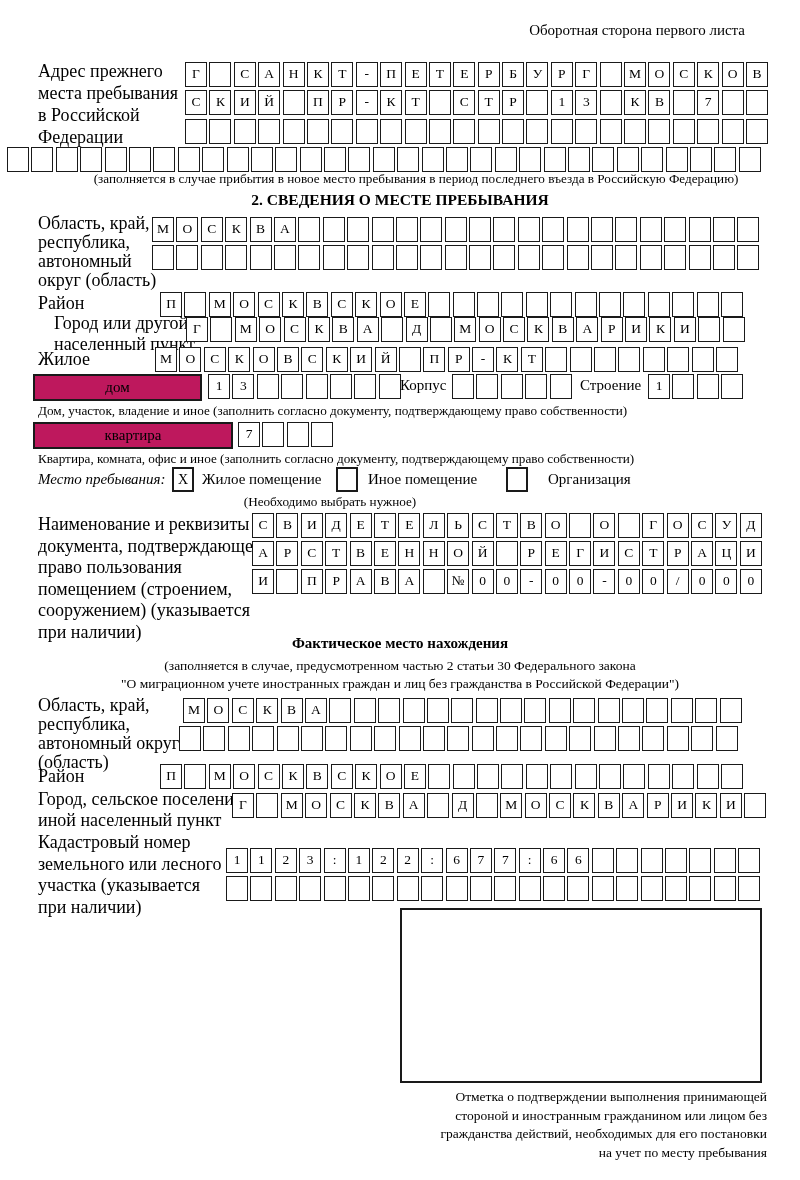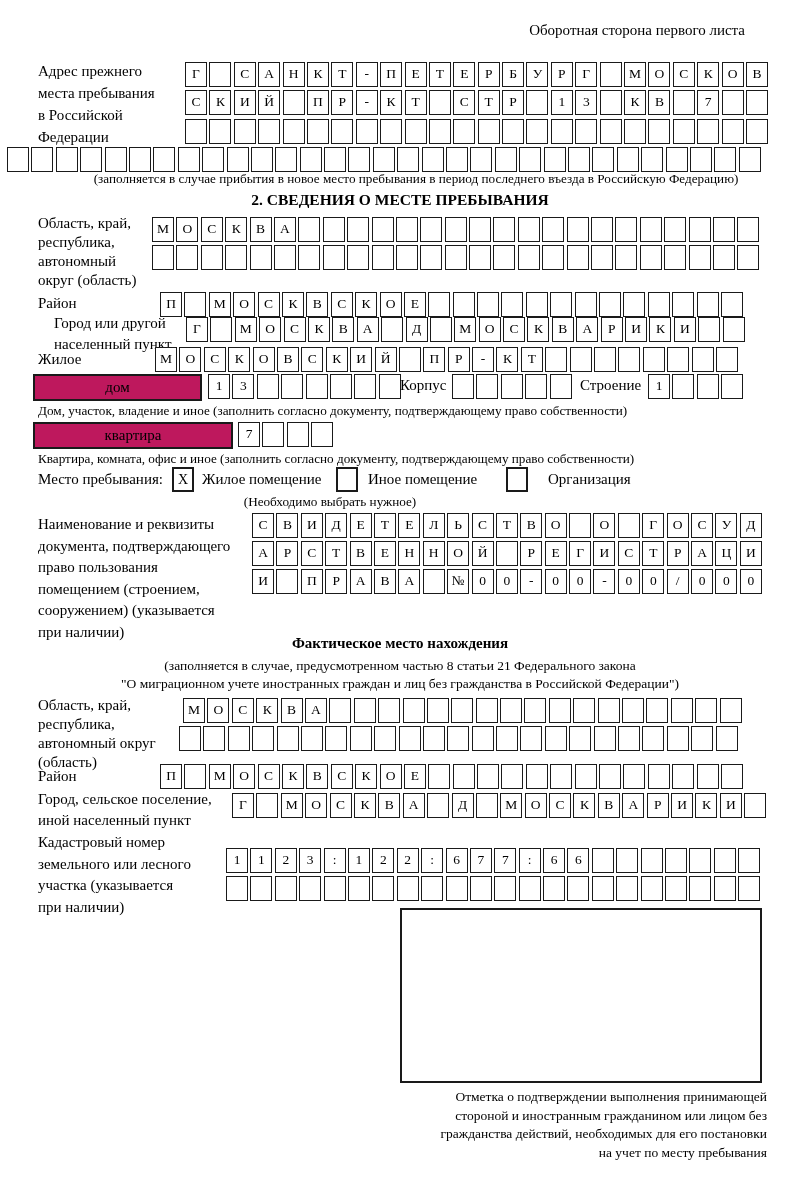--- a/index.html
+++ b/index.html
@@ -2,21 +2,21 @@
 <html><head>
 <meta charset="utf-8">
 <style>
   html,body{margin:0;padding:0;}
   body{
     width:800px;height:1180px;position:relative;background:#ffffff;
     font-family:"Liberation Serif","DejaVu Serif",serif;color:#000;
     overflow:hidden;
   }
   .abs{position:absolute;}
-  .lbl{font-size:15px;white-space:pre-line;line-height:19px;}
+  .lbl{font-size:18px;white-space:pre-line;line-height:19px;}
   .lh22{line-height:22px;}
   .lh21{line-height:21.5px;}
   .lh20{line-height:20.5px;}
   .cap{font-size:13.2px;}
   .center{left:0;width:800px;text-align:center;}
   .bold{font-weight:bold;}
   .cellrow{white-space:nowrap;height:26px;}
   .cell{
     display:inline-block;box-sizing:border-box;
     width:22px;height:25px;border:1.8px solid #1a1a1a;
@@ -76,41 +76,41 @@
 <div class="abs" style="left:400px;top:377px;font-size:15px;">Корпус</div>
 <div class="abs cellrow" style="left:452px;top:374px;"><span class="cell">&nbsp;</span><span class="cell">&nbsp;</span><span class="cell">&nbsp;</span><span class="cell">&nbsp;</span><span class="cell">&nbsp;</span></div>
 <div class="abs" style="left:580px;top:377px;font-size:15px;">Строение</div>
 <div class="abs cellrow" style="left:648px;top:374px;"><span class="cell">1</span><span class="cell">&nbsp;</span><span class="cell">&nbsp;</span><span class="cell">&nbsp;</span></div>
 <div class="abs cap" style="left:38px;top:403px;">Дом, участок, владение и иное (заполнить согласно документу, подтверждающему право собственности)</div>
 
 <div class="abs widebox" style="left:33px;top:422px;width:200px;">квартира</div>
 <div class="abs cellrow" style="left:238px;top:422px;"><span class="cell">7</span><span class="cell">&nbsp;</span><span class="cell">&nbsp;</span><span class="cell">&nbsp;</span></div>
 <div class="abs cap" style="left:38px;top:451px;">Квартира, комната, офис и иное (заполнить согласно документу, подтверждающему право собственности)</div>
 
-<div class="abs" style="left:38px;top:471px;font-size:15px;">Место пребывания:</div>
+<div class="abs" style="left:38px;top:471px;font-size:15px;font-style:italic;">Место пребывания:</div>
 <span class="abs checkbox" style="left:172px;top:467px;">Х</span>
 <div class="abs" style="left:202px;top:471px;font-size:15px;">Жилое помещение</div>
 <span class="abs checkbox" style="left:336px;top:467px;"></span>
 <div class="abs" style="left:368px;top:471px;font-size:15px;">Иное помещение</div>
 <span class="abs checkbox" style="left:506px;top:467px;"></span>
 <div class="abs" style="left:548px;top:471px;font-size:15px;">Организация</div>
 <div class="abs cap" style="left:150px;top:494px;width:360px;text-align:center;">(Необходимо выбрать нужное)</div>
 
 <div class="abs lbl lh21" style="left:38px;top:514px;">Наименование и реквизиты
 документа, подтверждающего
 право пользования
 помещением (строением,
 сооружением) (указывается
 при наличии)</div>
 <div class="abs cellrow" style="left:252px;top:513px;"><span class="cell">С</span><span class="cell">В</span><span class="cell">И</span><span class="cell">Д</span><span class="cell">Е</span><span class="cell">Т</span><span class="cell">Е</span><span class="cell">Л</span><span class="cell">Ь</span><span class="cell">С</span><span class="cell">Т</span><span class="cell">В</span><span class="cell">О</span><span class="cell">&nbsp;</span><span class="cell">О</span><span class="cell">&nbsp;</span><span class="cell">Г</span><span class="cell">О</span><span class="cell">С</span><span class="cell">У</span><span class="cell">Д</span></div>
 <div class="abs cellrow" style="left:252px;top:541px;"><span class="cell">А</span><span class="cell">Р</span><span class="cell">С</span><span class="cell">Т</span><span class="cell">В</span><span class="cell">Е</span><span class="cell">Н</span><span class="cell">Н</span><span class="cell">О</span><span class="cell">Й</span><span class="cell">&nbsp;</span><span class="cell">Р</span><span class="cell">Е</span><span class="cell">Г</span><span class="cell">И</span><span class="cell">С</span><span class="cell">Т</span><span class="cell">Р</span><span class="cell">А</span><span class="cell">Ц</span><span class="cell">И</span></div>
 <div class="abs cellrow" style="left:252px;top:569px;"><span class="cell">И</span><span class="cell">&nbsp;</span><span class="cell">П</span><span class="cell">Р</span><span class="cell">А</span><span class="cell">В</span><span class="cell">А</span><span class="cell">&nbsp;</span><span class="cell">№</span><span class="cell">0</span><span class="cell">0</span><span class="cell">-</span><span class="cell">0</span><span class="cell">0</span><span class="cell">-</span><span class="cell">0</span><span class="cell">0</span><span class="cell">/</span><span class="cell">0</span><span class="cell">0</span><span class="cell">0</span></div>
 
 <div class="abs center bold" style="top:635px;font-size:15px;">Фактическое место нахождения</div>
-<div class="abs cap center" style="top:658px;font-size:13.5px;">(заполняется в случае, предусмотренном частью 8 статьи 21 Федерального закона</div>
+<div class="abs cap center" style="top:658px;font-size:13.5px;">(заполняется в случае, предусмотренном частью 2 статьи 30 Федерального закона</div>
 <div class="abs cap center" style="top:676px;font-size:13.5px;">"О миграционном учете иностранных граждан и лиц без гражданства в Российской Федерации")</div>
 
 <div class="abs lbl" style="left:38px;top:696px;">Область, край,
 республика,
 автономный округ
 (область)</div>
 <div class="abs cellrow" style="left:183px;top:698px;"><span class="cell">М</span><span class="cell">О</span><span class="cell">С</span><span class="cell">К</span><span class="cell">В</span><span class="cell">А</span><span class="cell">&nbsp;</span><span class="cell">&nbsp;</span><span class="cell">&nbsp;</span><span class="cell">&nbsp;</span><span class="cell">&nbsp;</span><span class="cell">&nbsp;</span><span class="cell">&nbsp;</span><span class="cell">&nbsp;</span><span class="cell">&nbsp;</span><span class="cell">&nbsp;</span><span class="cell">&nbsp;</span><span class="cell">&nbsp;</span><span class="cell">&nbsp;</span><span class="cell">&nbsp;</span><span class="cell">&nbsp;</span><span class="cell">&nbsp;</span><span class="cell">&nbsp;</span></div>
 <div class="abs cellrow" style="left:179px;top:726px;"><span class="cell">&nbsp;</span><span class="cell">&nbsp;</span><span class="cell">&nbsp;</span><span class="cell">&nbsp;</span><span class="cell">&nbsp;</span><span class="cell">&nbsp;</span><span class="cell">&nbsp;</span><span class="cell">&nbsp;</span><span class="cell">&nbsp;</span><span class="cell">&nbsp;</span><span class="cell">&nbsp;</span><span class="cell">&nbsp;</span><span class="cell">&nbsp;</span><span class="cell">&nbsp;</span><span class="cell">&nbsp;</span><span class="cell">&nbsp;</span><span class="cell">&nbsp;</span><span class="cell">&nbsp;</span><span class="cell">&nbsp;</span><span class="cell">&nbsp;</span><span class="cell">&nbsp;</span><span class="cell">&nbsp;</span><span class="cell">&nbsp;</span></div>
 
 <div class="abs lbl" style="left:38px;top:767px;">Район</div>

